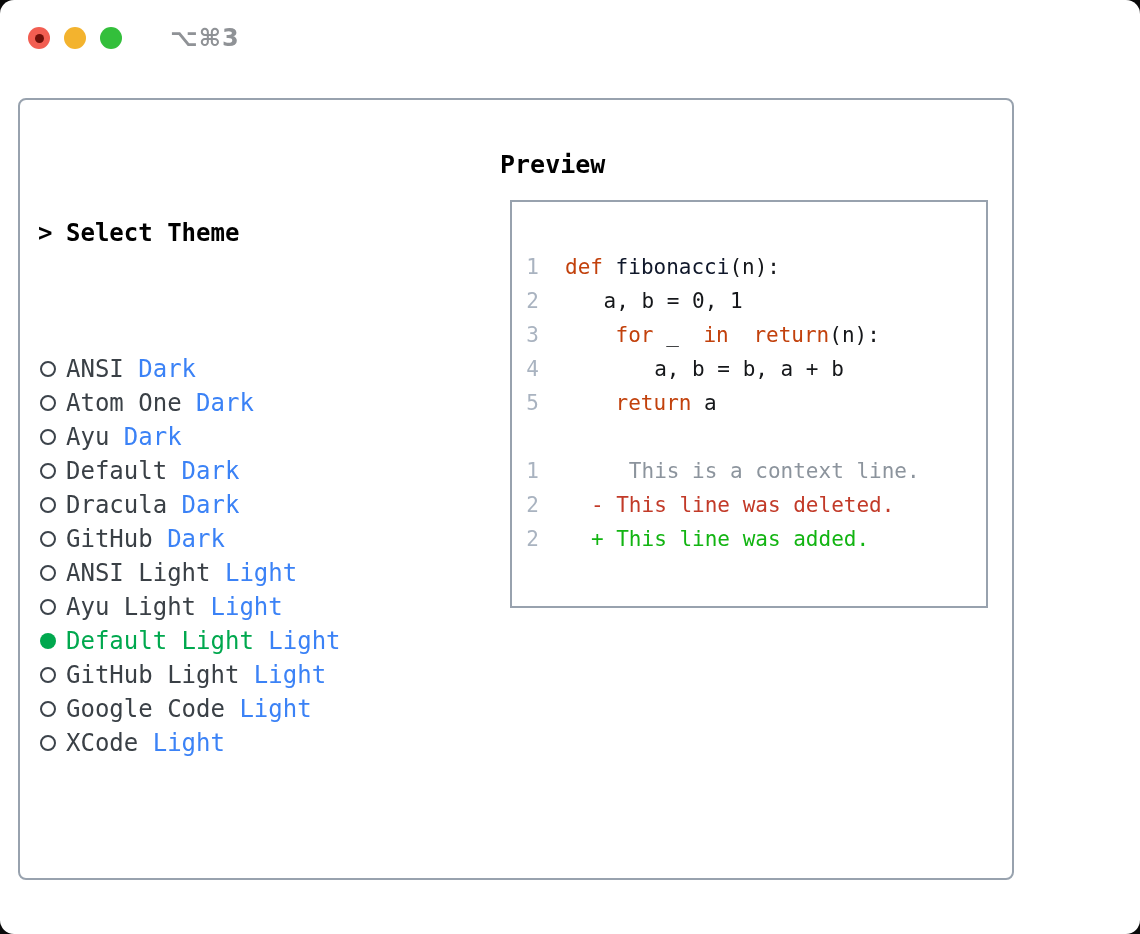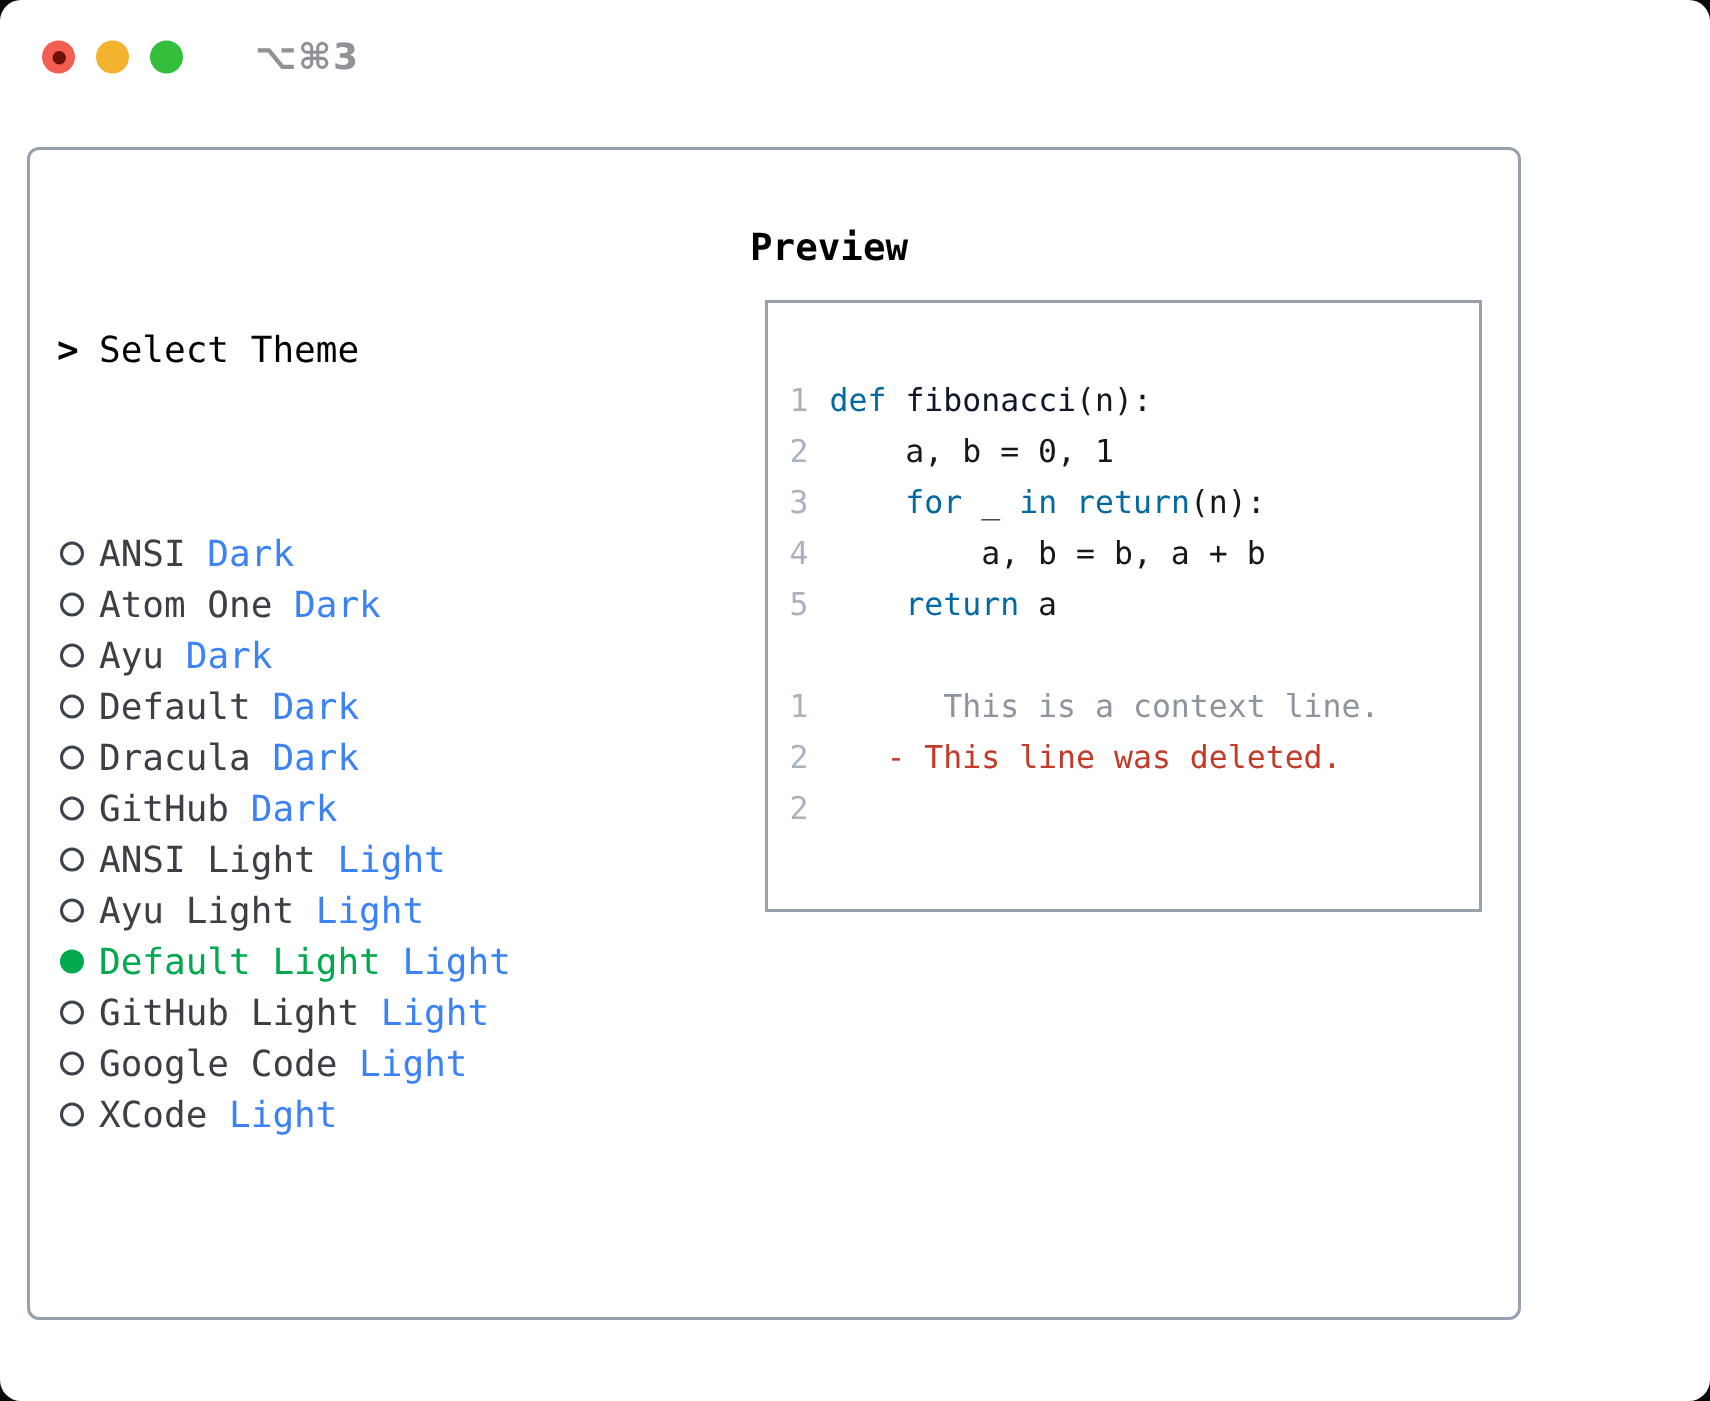--- a/index.html
+++ b/index.html
@@ -31,40 +31,40 @@
   
   .left{
     position:absolute;left:18px;top:48px;width:452px;
     font-size:24px;line-height:34px;white-space:pre;
   }
   .row{display:flex;align-items:center;height:34px;}
   .marker{width:28px;flex:0 0 auto;display:flex;align-items:center;}
   .ring{width:12px;height:12px;border:2px solid #3c434b;border-radius:50%;margin-left:2px;}
   .dotfill{width:16px;height:16px;border-radius:50%;background:#00a84e;margin-left:2px;}
   .prompt{width:28px;flex:0 0 auto;color:#000;font-weight:bold;}
-  .list-title{color:#000;font-weight:normal;}
+  .list-title{color:#000;font-weight:bold;}
   .item-name{color:#3a4046;}
   .item.selected .item-name{color:#00a84e;}
   .item-variant{color:#3b82f6;}
   .spacer34{height:34px;}
   
   .preview-heading{
     position:absolute;left:480px;top:48px;height:34px;line-height:34px;
     color:#000;font-weight:bold;font-size:25px;
   }
   .preview-box{
     position:absolute;left:490px;top:100px;width:478px;height:408px;
     border:2px solid #98a2ae;box-sizing:border-box;background:#fff;
     padding:48px 0 0 14px;overflow:hidden;
   }
   .code-line{display:flex;height:34px;line-height:34px;font-size:21px;white-space:pre;}
   .lnum{width:13px;flex:0 0 auto;text-align:right;color:#a9b3c0;margin-right:14px;}
   .seg{white-space:pre;}
   .pl{color:#15171a;}
-  .kw{color:#0369a1;}
+  .kw{color:#c2410c;margin-left:12px;}
   .fn{color:#0f172a;}
   .ctx{color:#8c949d;}
   .del{color:#c23a28;}
   .add{color:#12b412;}
 </style>
 </head>
 <body>
 
 <div class="window">
 
@@ -101,18 +101,18 @@
     <div class="preview-box">
       <div id="code-lines">
           <div class="code-line"><span class="lnum">1</span><span class="seg kw">def</span><span class="seg pl"> </span><span class="seg fn">fibonacci</span><span class="seg pl">(n):</span></div>
           <div class="code-line"><span class="lnum">2</span><span class="seg pl">    a, b = 0, 1</span></div>
           <div class="code-line"><span class="lnum">3</span><span class="seg pl">    </span><span class="seg kw">for</span><span class="seg pl"> _ </span><span class="seg kw">in</span><span class="seg pl"> </span><span class="seg kw">return</span><span class="seg pl">(n):</span></div>
           <div class="code-line"><span class="lnum">4</span><span class="seg pl">        a, b = b, a + b</span></div>
           <div class="code-line"><span class="lnum">5</span><span class="seg pl">    </span><span class="seg kw">return</span><span class="seg pl"> a</span></div>
           <div class="code-line"><span class="lnum"></span></div>
           <div class="code-line"><span class="lnum">1</span><span class="seg ctx">      This is a context line.</span></div>
           <div class="code-line"><span class="lnum">2</span><span class="seg del">   - This line was deleted.</span></div>
-          <div class="code-line"><span class="lnum">2</span></div>
+          <div class="code-line"><span class="lnum">2</span><span class="seg add">   + This line was added.</span></div>
         </div>
     </div>
 
   </div>
 </div>
 
 </body></html>

